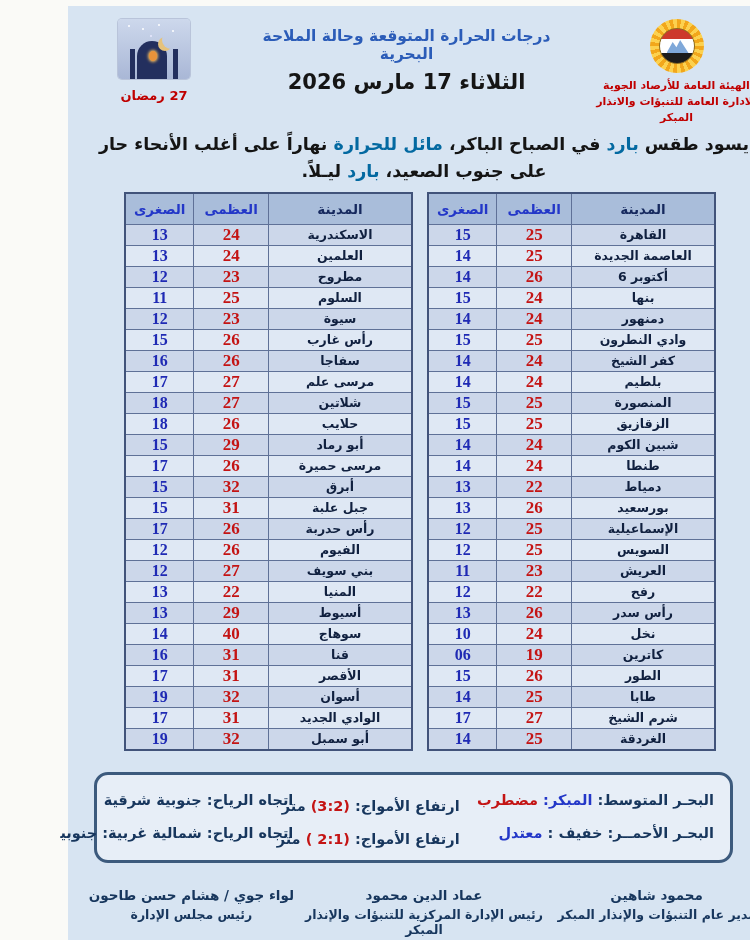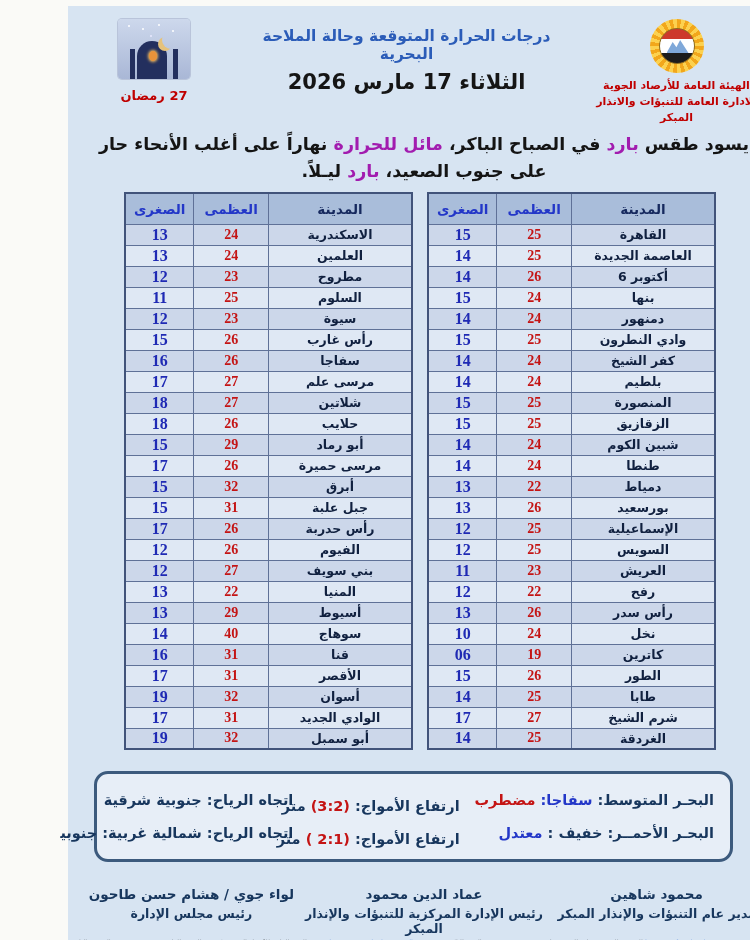--- a/index.html
+++ b/index.html
@@ -35,36 +35,36 @@
   .lantern { position:absolute; bottom:18px; left:31px; width:8px; height:10px; border-radius:50%;
              background:#e8923a; box-shadow:0 0 3px 1px #f7c161; }
   .stars { position:absolute; top:6px; left:10px; width:2px; height:2px; background:#fff; border-radius:50%;
            box-shadow:14px 3px 0 #fff, 30px -1px 0 #fff, 44px 5px 0 #fff, 22px 10px 0 #e8e8ff; }
   .ram-cap { margin-top:9px; color:#c00000; font-weight:bold; font-size:13px; }
 
   
   .intro { margin-top:5px; text-align:center; font-weight:bold; font-size:17.5px;
            line-height:1.55; color:#141414; padding:0 28px; }
   .sg-p { color:#141414; }
-  .sg-b { color:#a21caf;text-align:center; }
+  .sg-b { color:#0369a1;text-align:center; }
   .sg-u { color:#141414; }
 
   
   .tables { display:flex; justify-content:space-between; padding:0 64px 0 56px; margin-top:7px; }
   table { border-collapse:collapse; width:289px; table-layout:fixed; background:#dde6f3;
           border:2px solid #41537a; }
   th,td { border:1px solid #5f7197; text-align:center; vertical-align:middle; }
   thead th { height:31px; background:#a9bdda; font-size:13.5px; }
   th.city { color:#16295e; } th.tmx, th.tmn { color:#2337c8; }
   col.c-city{ width:50%; } col.c-max{ width:26%; } col.c-min{ width:24%; }
   tbody td { height:21px; }
   tbody tr { background:#ccd7ea; }
   tbody tr.alt { background:#dfe8f4; }
   td.city { font-size:12.5px; font-weight:bold; color:#10203f; }
-  td.tmax { font-family:Liberation Serif, serif; font-size:14px; font-weight:bold; color:#c41414; }
+  td.tmax { font-family:Liberation Serif, serif; font-size:17px; font-weight:bold; color:#c41414; }
   td.tmin { font-family:"Liberation Serif", serif; font-size:16px; font-weight:bold; color:#1f2ab4; }
 
   
   .sea { margin:21px 47px 0 26px; border:3px solid #3c5a7d; border-radius:14px;
          background:#e7eef7; padding:9px 16px 10px; }
   .sea-row { display:grid; grid-template-columns:40% 29% 31%; align-items:center; height:33px;
              font-size:14.5px; font-weight:bold; color:#17365d; }
   .sea-cell { white-space:nowrap; }
   .wv { color:#c41414; unicode-bidi:isolate; }
   .sea .mid { padding-right:14px;margin-top:12px; }
@@ -395,21 +395,21 @@
             <td class="city">أبو سمبل</td>
             <td class="tmax">32</td>
             <td class="tmin">19</td>
           </tr>
         </tbody>
     </table>
   </div>
 
   <div class="sea">
     <div class="sea-row">
-      <div class="sea-cell"><span>البحـر المتوسط:</span><span><span style="color: rgb(35, 55, 200);"> سفاجا:</span><span style="color: rgb(196, 20, 20);"> مضطرب</span></span></div>
+      <div class="sea-cell"><span>البحـر المتوسط:</span><span><span style="color: rgb(35, 55, 200);"> المبكر:</span><span style="color: rgb(196, 20, 20);"> مضطرب</span></span></div>
       <div class="sea-cell mid"><span>ارتفاع الأمواج: </span><span class="wv" dir="ltr">(3:2)</span><span> متر</span></div>
       <div class="sea-cell wind"><span>اتجاه الرياح:  </span><span>جنوبية شرقية</span></div>
     </div>
     <div class="sea-row">
       <div class="sea-cell"><span>البحـر الأحمــر:</span><span><span style="color: rgb(23, 54, 93);"> خفيف : </span><span style="color: rgb(35, 55, 200);">معتدل</span></span></div>
       <div class="sea-cell mid"><span>ارتفاع الأمواج: </span><span class="wv" dir="ltr">( 2:1)</span><span> متر</span></div>
       <div class="sea-cell wind"><span>اتجاه الرياح: </span><span>شمالية غربية: جنوبية شرقية</span></div>
     </div>
   </div>
 

